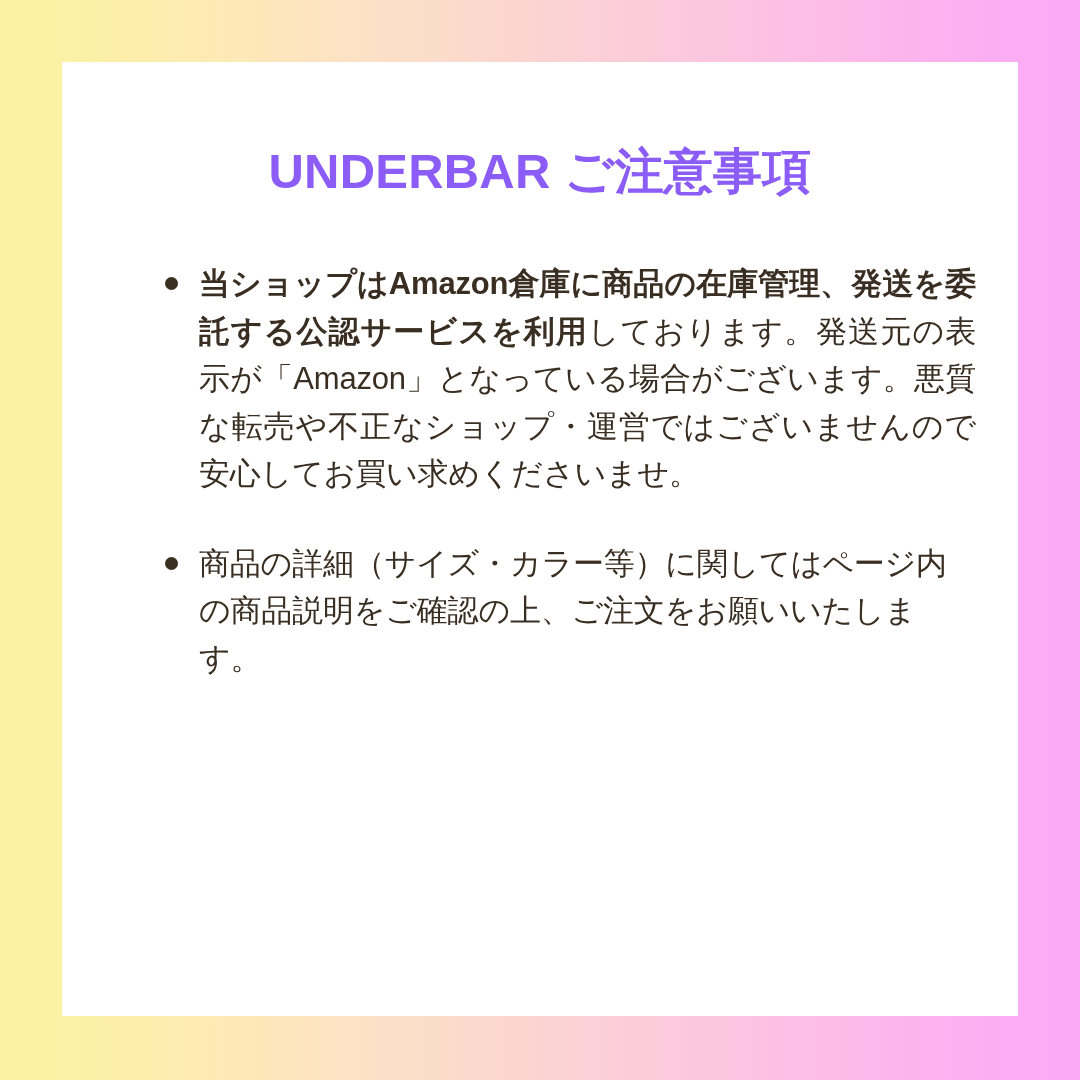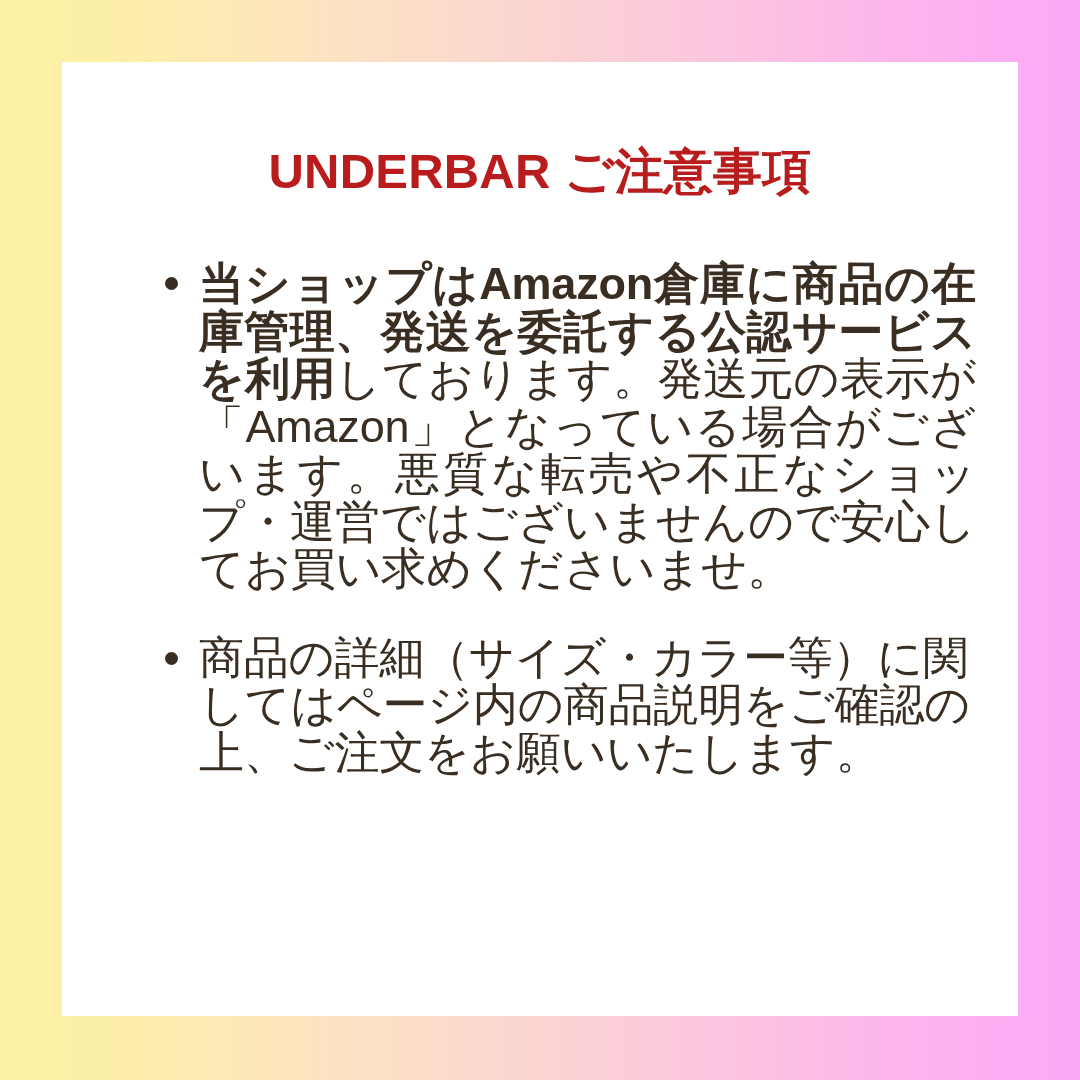--- a/index.html
+++ b/index.html
@@ -46,38 +46,38 @@
 
   .title {
     position: absolute;
     left: 0;
     top: 48px;
     width: 100%;
     text-align: center;
     font-size: 49px;
     font-weight: 700;
     letter-spacing: 0.2px;
-    color: #b91c1c;
+    color: #8b5cf6;
     line-height: 1.15;
     white-space: nowrap;
   }
 
   .bullet-list {
     position: absolute;
     left: 46px;
     top: 198px;
     width: 868px;
   }
 
   .bullet-item {
     position: relative;
     padding-left: 91px;
     margin-bottom: 42px;
     color: #3a2e22;
-    font-size: 45px;
+    font-size: 31px;
     line-height: 47.5px;
     letter-spacing: -0.2px;
     text-align: justify;
     text-justify: inter-character;
   }
 
   .bullet-item:last-child {
     margin-bottom: 0;
     font-family: Liberation Serif, serif;
   }

